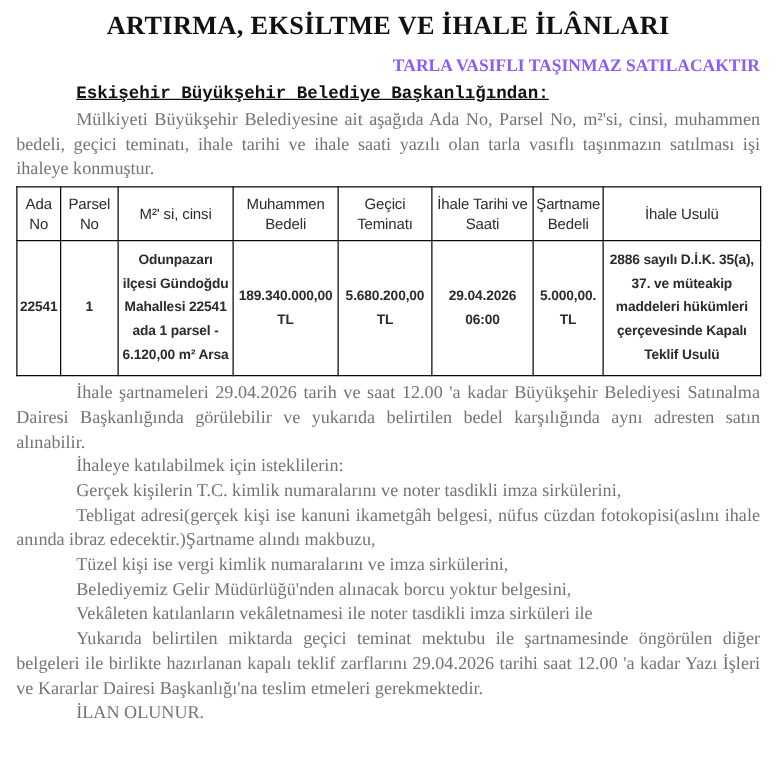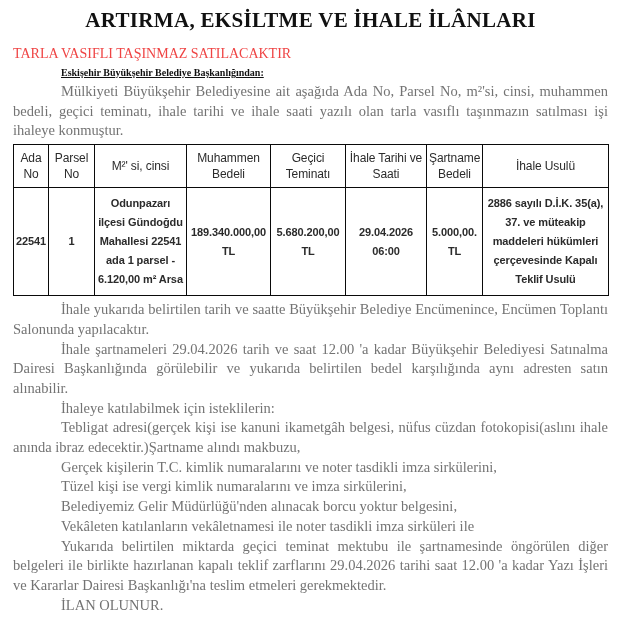--- a/index.html
+++ b/index.html
@@ -22,32 +22,33 @@
   .title {
     margin: 4px 0 0 0;
     text-align: center;
     font-size: 21px;
     font-weight: bold;
     letter-spacing: 0.3px;
     color: #111;
   }
   .subtitle {
     margin: 13px 0 0 0;
-    text-align: left;
+    text-align: right;
     font-size: 14px;
-    font-weight: normal;
-    color: #ef4444;
+    font-weight: bold;
+    color: #8b5cf6;
   }
   .authority {
     margin: 5px 0 0 0;
-    font-size: 10px;
+    font-size: 14px;
     font-weight: bold;
     text-decoration: underline;
     text-indent: 48px;
     color: #111;
+    font-family: Liberation Mono, monospace;
   }
   .para {
     margin: 0;
     font-size: 14.5px;
     line-height: 19.7px;
     text-align: justify;
     text-indent: 48px;
     color: #737373;
   }
   .para.intro { margin-top: 4px; }
@@ -131,24 +132,23 @@
         <td>Odunpazarı ilçesi Gündoğdu Mahallesi 22541 ada 1 parsel - 6.120,00 m² Arsa</td>
         <td>189.340.000,00 TL</td>
         <td>5.680.200,00 TL</td>
         <td>29.04.2026 06:00</td>
         <td>5.000,00. TL</td>
         <td>2886 sayılı D.İ.K. 35(a), 37. ve müteakip maddeleri hükümleri çerçevesinde Kapalı Teklif Usulü</td>
       </tr>
     </tbody>
   </table>
 
-  <p class="para">İhale yukarıda belirtilen tarih ve saatte Büyükşehir Belediye Encümenince, Encümen Toplantı Salonunda yapılacaktır.</p>
   <p class="para">İhale şartnameleri 29.04.2026 tarih ve saat 12.00 'a kadar Büyükşehir Belediyesi Satınalma Dairesi Başkanlığında görülebilir ve yukarıda belirtilen bedel karşılığında aynı adresten satın alınabilir.</p>
   <p class="para">İhaleye katılabilmek için isteklilerin:</p>
+  <p class="para">Gerçek kişilerin T.C. kimlik numaralarını ve noter tasdikli imza sirkülerini,</p>
   <p class="para">Tebligat adresi(gerçek kişi ise kanuni ikametgâh belgesi, nüfus cüzdan fotokopisi(aslını ihale anında ibraz edecektir.)Şartname alındı makbuzu,</p>
-  <p class="para">Gerçek kişilerin T.C. kimlik numaralarını ve noter tasdikli imza sirkülerini,</p>
   <p class="para">Tüzel kişi ise vergi kimlik numaralarını ve imza sirkülerini,</p>
   <p class="para">Belediyemiz Gelir Müdürlüğü'nden alınacak borcu yoktur belgesini,</p>
   <p class="para">Vekâleten katılanların vekâletnamesi ile noter tasdikli imza sirküleri ile</p>
   <p class="para">Yukarıda belirtilen miktarda geçici teminat mektubu ile şartnamesinde öngörülen diğer belgeleri ile birlikte hazırlanan kapalı teklif zarflarını 29.04.2026 tarihi saat 12.00 'a kadar Yazı İşleri ve Kararlar Dairesi Başkanlığı'na teslim etmeleri gerekmektedir.</p>
   <p class="para closing">İLAN OLUNUR.</p>
 
 </div>
 
 </body></html>

